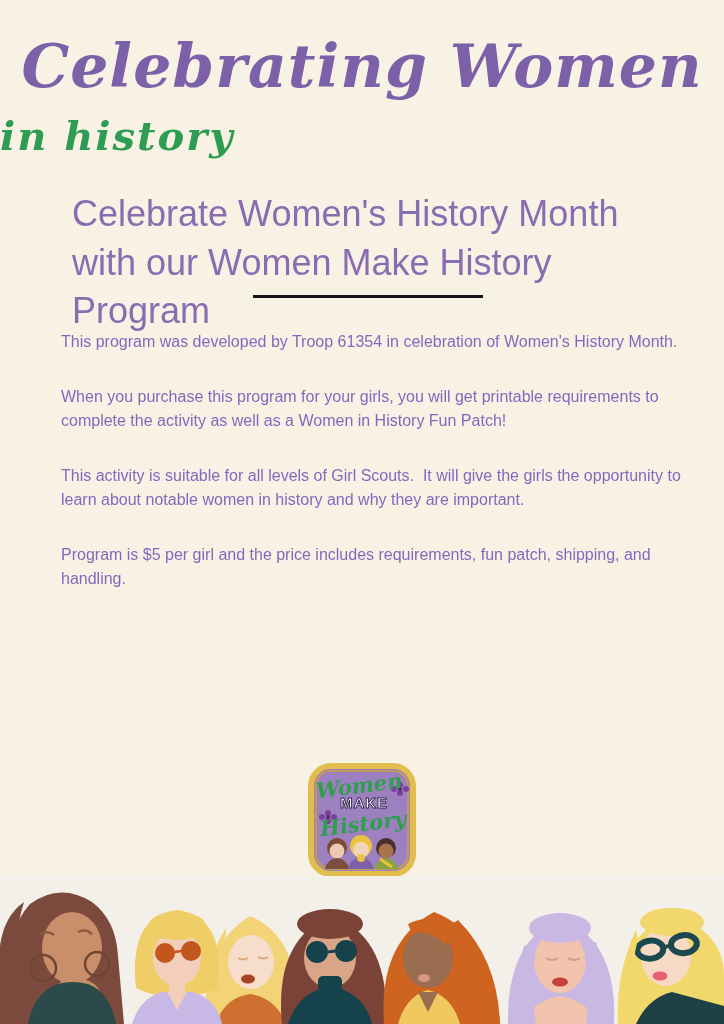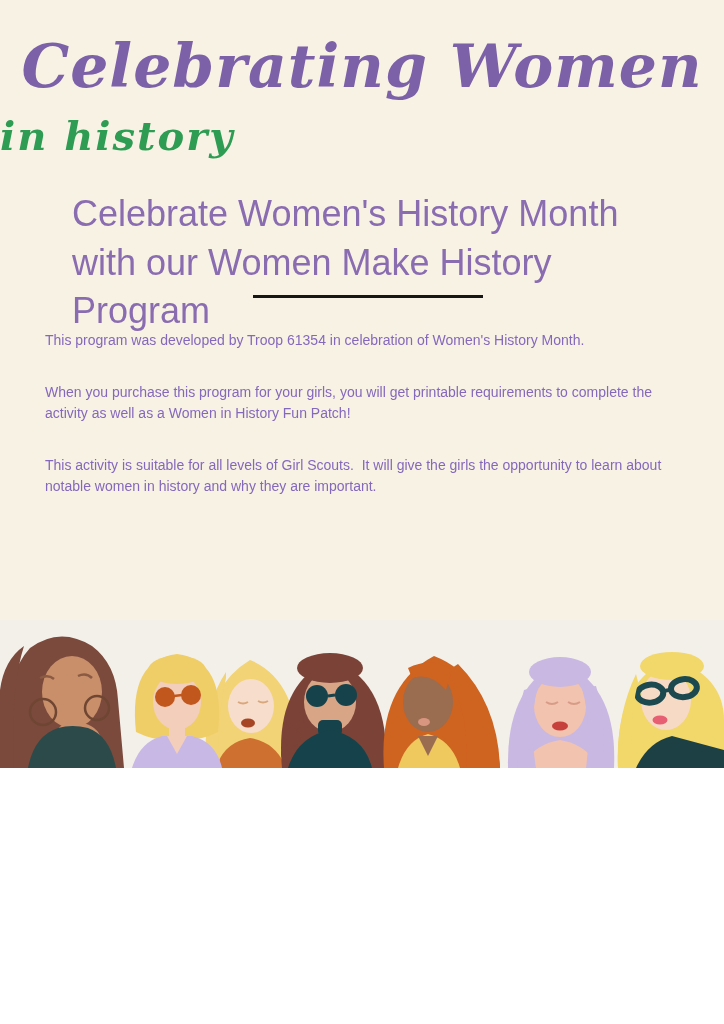--- a/index.html
+++ b/index.html
@@ -1,19 +1,19 @@
 <!DOCTYPE html>
 <html style="--page_bg: #f8f2e5; --title_purple: #7c60a8; --title_green: #2e9c52; --subtitle_purple: #8a6cb1; --body_purple: #8468bc; --divider_black: #161616; --patch_gold: #e3bc4e; --patch_purple: #9c80bf; --patch_green: #2f9e4d; --illus_bg: #f3f0ea;"><head>
 <meta charset="utf-8">
 <style>
   html, body { margin: 0; padding: 0; }
   .page {
     position: relative;
     width: 724px;
-    height: 768px;
+    height: 1024px;
     background: var(--page_bg, #f8f2e5);
     overflow: hidden;
     font-family: "Liberation Sans", sans-serif;
   }
   .title-main {
     position: absolute;
     top: 30px; left: 0; right: 0;
     margin: 0;
     text-align: center;
     font-family: "DejaVu Serif", serif;
@@ -55,22 +55,22 @@
     width: 230px;
     height: 3px;
     background: var(--divider_black, #161616);
   }
   .body-copy {
     position: absolute;
     top: 330px; left: 45px;
     width: 644px;
   }
   .body-copy p {
-    margin: 0 0 31px 0;
-    font-size: 14px;
+    margin: 0 0 31px 16px;
+    font-size: 16px;
     line-height: 1.5;
     color: var(--body_purple, #8468bc);
     white-space: pre-wrap;
   }
   .patch {
     position: absolute;
     top: 763px; left: 308px;
     width: 108px; height: 114px;
   }
   .patch-script {
@@ -97,20 +97,21 @@
   <h2 class="title-accent">in history</h2>
 
   <p class="subtitle">Celebrate Women's History Month with our Women Make History Program</p>
 
   <div class="divider"></div>
 
   <div class="body-copy">
     <p>This program was developed by Troop 61354 in celebration of Women's History Month.</p>
     <p>When you purchase this program for your girls, you will get printable requirements to complete the activity as well as a Women in History Fun Patch!</p>
     <p>This activity is suitable for all levels of Girl Scouts.  It will give the girls the opportunity to learn about notable women in history and why they are important.</p>
+    <p>Program is $5 per girl and the price includes requirements, fun patch, shipping, and handling.</p>
   </div>
 
   <div class="patch">
     <svg viewBox="0 0 108 114" width="108" height="114">
       <rect x="3" y="3" width="102" height="108" rx="20" fill="#9c80bf" stroke="#e3bc4e" stroke-width="6"></rect>
       <rect x="8" y="8" width="92" height="98" rx="15" fill="none" stroke="#c9a23c" stroke-width="1.5"></rect>
 
       <g fill="#7c3f9b">
         <circle cx="14" cy="54" r="3"></circle>
           <circle cx="20" cy="50" r="3"></circle>

